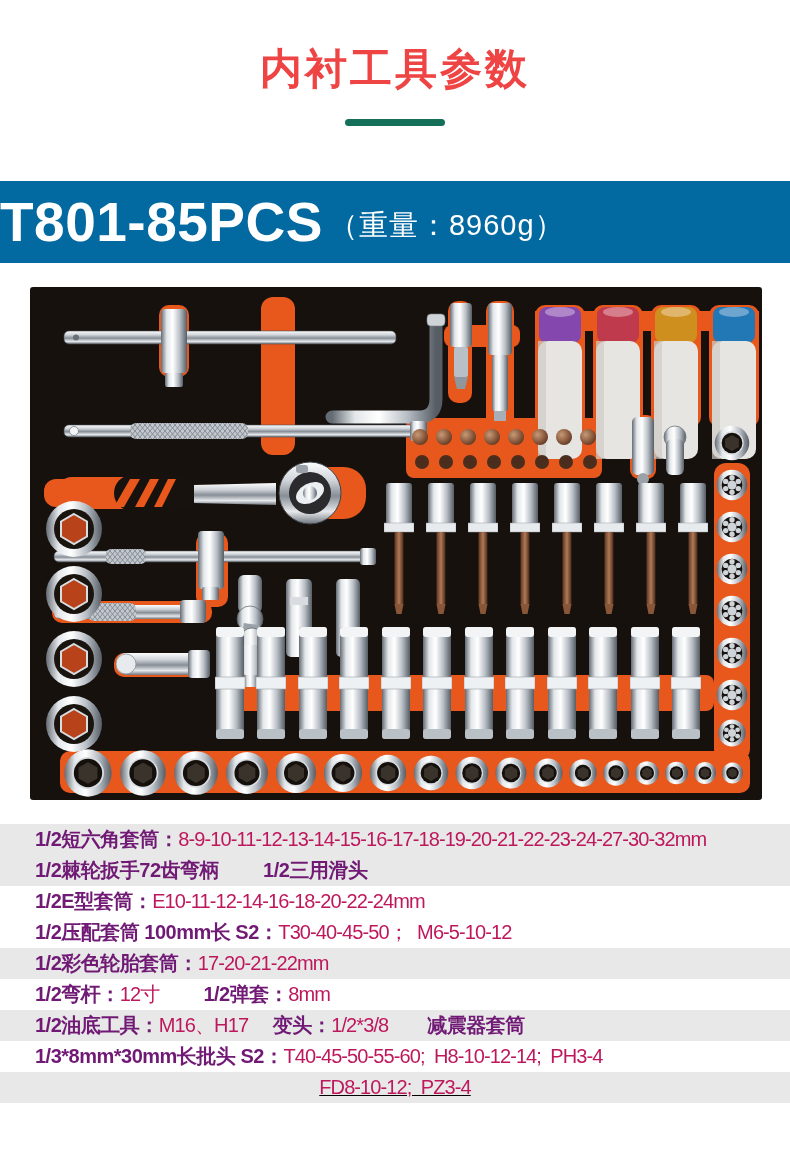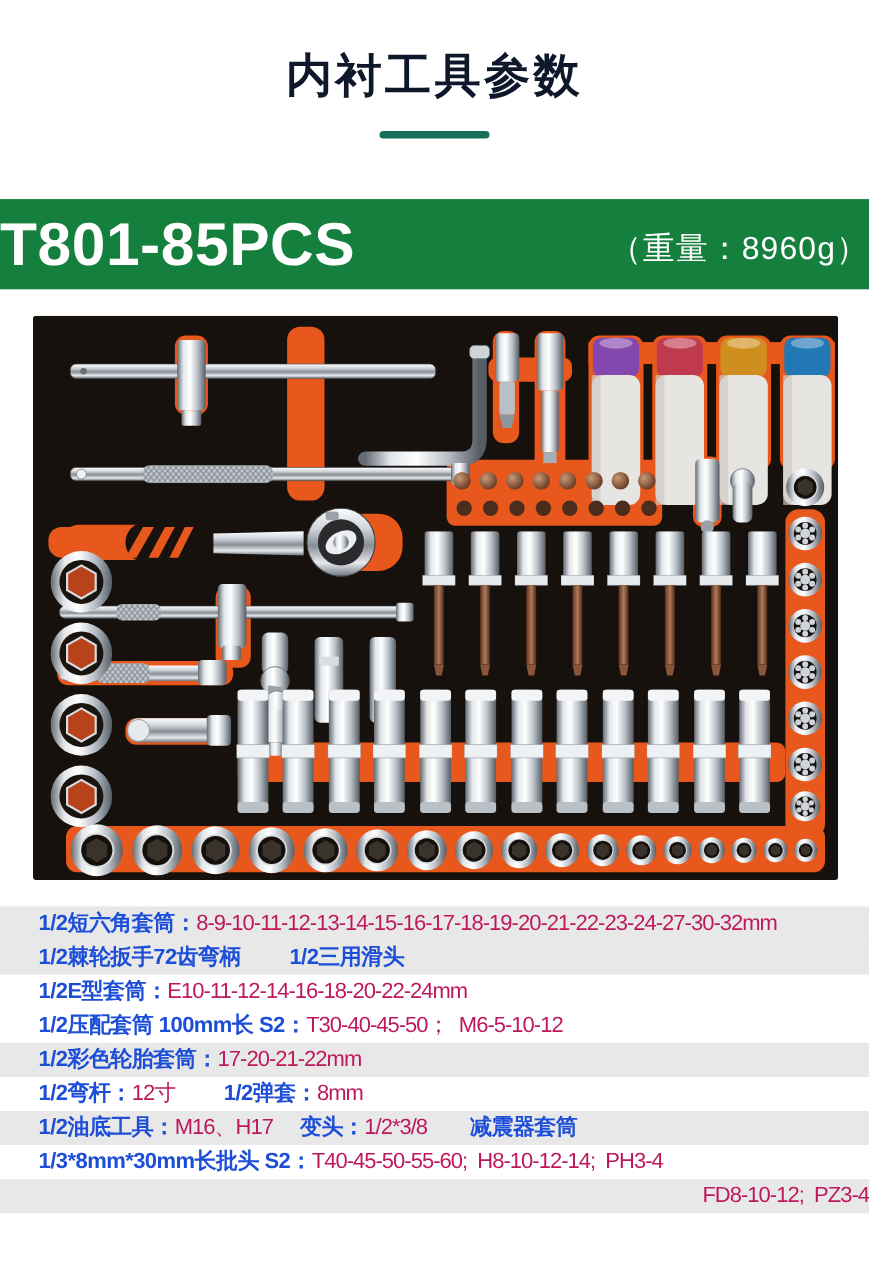--- a/index.html
+++ b/index.html
@@ -3,41 +3,41 @@
 <meta charset="utf-8">
 <style>
   html,body{margin:0;padding:0;background:#fff;}
   .page{
     position:relative;width:790px;height:1166px;overflow:hidden;background:#ffffff;
     font-family:"Liberation Sans","DejaVu Sans",sans-serif;
   }
   
   .page-title{
     padding-top:46px;text-align:center;font-size:42px;font-weight:700;
-    color:#0f172a;letter-spacing:3px;line-height:1.1;
+    color:#ef4444;letter-spacing:3px;line-height:1.1;
   }
   .title-underline{
     width:100px;height:7px;background:#15705a;border-radius:4px;margin:27px auto 0;
   }
   
   .banner{
-    position:absolute;top:181px;left:0;width:790px;height:82px;background:#15803d;
-    display:flex;align-items:center;justify-content:space-between;color:#ffffff;
+    position:absolute;top:181px;left:0;width:790px;height:82px;background:#0369a1;
+    display:flex;align-items:center;justify-content:flex-start;color:#ffffff;
   }
   .banner-model{font-size:55px;font-weight:700;letter-spacing:0.5px;line-height:1;}
   .banner-weight{font-size:29px;font-weight:400;margin-left:6px;margin-top:8px;letter-spacing:1px;}
   
   .photo-wrap{position:absolute;top:287px;left:30px;width:732px;height:513px;}
   .photo-wrap svg{display:block;}
   
   .spec{position:absolute;top:824px;left:0;width:790px;}
   .spec-row{height:31px;line-height:31px;padding-left:35px;white-space:pre;overflow:hidden;}
   .spec-row.stripe{background:#e8e8e8;}
-  .spec-row.center{text-align:right;padding-left:0;}
-  .seg-label{color:#1d4ed8;font-weight:700;font-size:20px;letter-spacing:-0.5px;}
+  .spec-row.center{text-align:center;padding-left:0;text-decoration:underline;}
+  .seg-label{color:#701a75;font-weight:700;font-size:20px;letter-spacing:-0.5px;}
   .seg-value{color:#be185d;font-weight:400;font-size:20px;letter-spacing:-0.9px;}
 </style>
 </head>
 <body>
 
 <div class="page">
 
   <div class="page-title">内衬工具参数</div>
   <div class="title-underline"></div>
 

